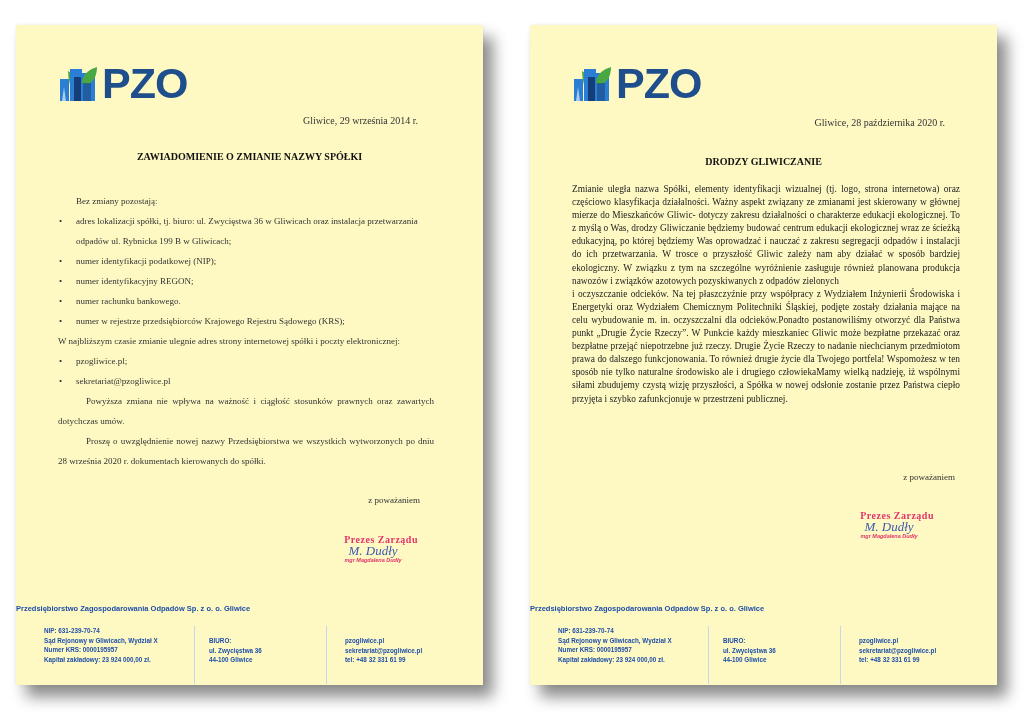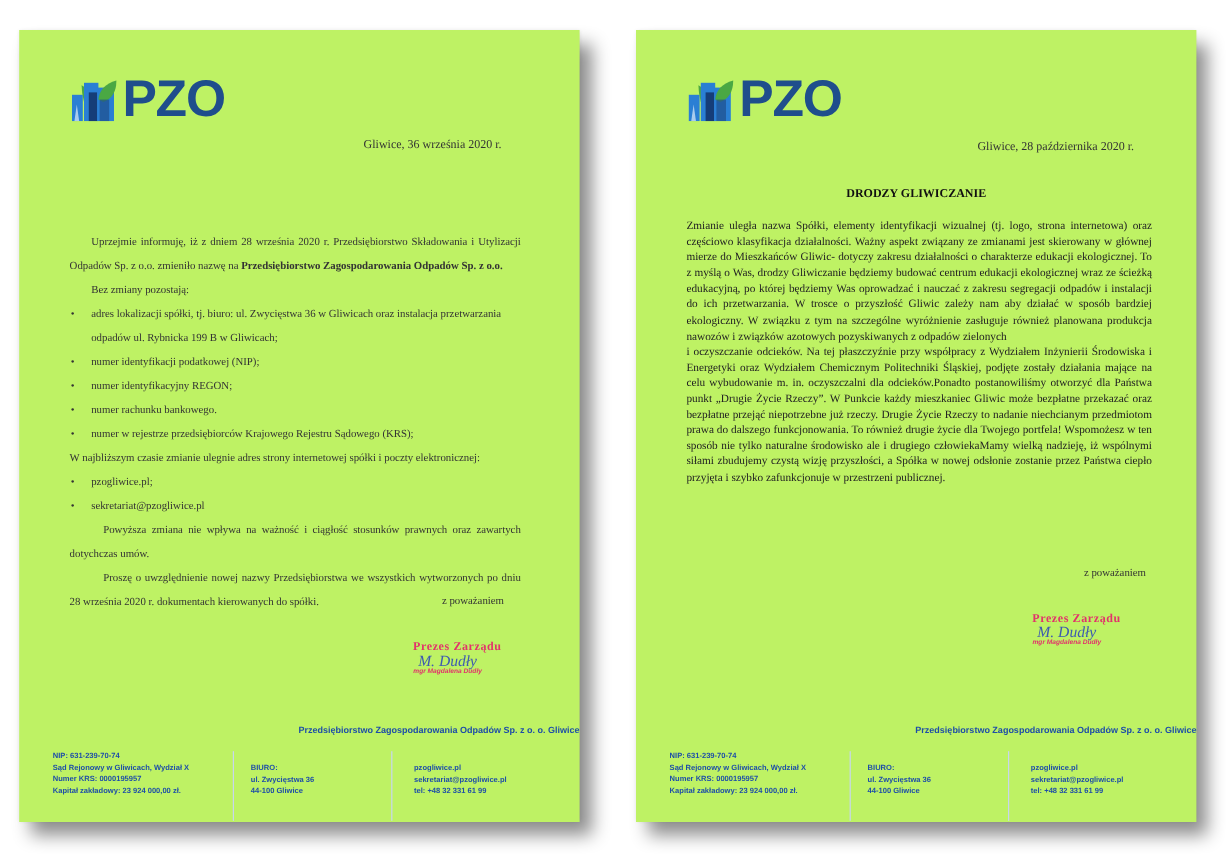--- a/index.html
+++ b/index.html
@@ -1,21 +1,21 @@
 <!DOCTYPE html>
 <html><head>
 <meta charset="utf-8">
 <style>
   html, body { margin:0; padding:0; }
   body {
     width:1024px; height:719px; background:#ffffff; position:relative; overflow:hidden;
     font-family:"Liberation Serif", serif; color:#222;
   }
   .page {
-    position:absolute; top:25px; width:467px; height:660px; background:#bef264;
+    position:absolute; top:25px; width:467px; height:660px; background:#fef9c3;
     box-shadow: 10px 12px 14px rgba(0,0,0,0.45), 0 0 3px rgba(0,0,0,0.08);
   }
   #page-left { left:16px; }
   #page-right { left:530px; }
 
   .logo { position:absolute; top:40px; left:42px; height:36px; display:flex; align-items:center; }
   .logo svg { display:block; }
   .logo-text {
     font-family:"Liberation Sans", sans-serif; font-weight:bold; font-size:43px;
     color:#1f4e8c; letter-spacing:-1px; margin-left:4px; line-height:36px;
@@ -34,21 +34,21 @@
   .body-right p { margin:0; text-align:justify; }
   .body-right .ind { text-indent:12px; }
 
   .closing { position:absolute; font-size:9px; color:#333; }
   .sig { position:absolute; width:90px; text-align:center; }
   .sig-role { font-family:"Liberation Serif", serif; font-weight:bold; color:#e2336b; font-size:10px; letter-spacing:0.5px;text-align:right; }
   .sig-hand { font-family:"Liberation Serif", serif; font-style:italic; color:#3e5bb0; font-size:13px; line-height:12px; }
   .sig-name { font-family:"Liberation Sans", sans-serif; font-style:italic; font-weight:bold; color:#e2336b; font-size:5.5px; }
 
   .footer { position:absolute; left:0; right:0; top:579px; font-family:"Liberation Sans", sans-serif; color:#1e4ea8; }
-  .footer-title { text-align:right; font-size:7.5px; font-weight:bold; }
+  .footer-title { text-align:left; font-size:7.5px; font-weight:bold; }
   .footer-cols { position:absolute; top:22px; left:28px; right:20px; display:flex; }
   .fcol { font-size:6.3px; line-height:9.5px; font-weight:bold; }
   .fcol1 { width:150px; padding-top:0; }
   .fcol2 { width:105px; border-left:1px solid #c7d6ee; padding-left:14px; padding-top:10px; height:48px; }
   .fcol3 { border-left:1px solid #c7d6ee; padding-left:18px; padding-top:10px; height:48px; margin-left:12px; }
 </style>
 </head>
 <body>
 
 <div class="page" id="page-left">
@@ -59,24 +59,24 @@
       <path d="M10 6 Q16 8 17 20 L12 20 Q10 12 10 6 Z" fill="#4aa843"></path>
       <rect x="12" y="4" width="12" height="32" fill="#2a7fd4"></rect>
       <rect x="16" y="12" width="7" height="24" fill="#153d78"></rect>
       <rect x="23" y="8" width="14" height="28" fill="#2a7fd4"></rect>
       <path d="M24 18 Q25 6 39 2 Q39 16 28 20 Z" fill="#4aa843"></path>
       <rect x="25" y="18" width="8" height="18" fill="#1f4e8c" opacity="0.7"></rect>
     </svg>
     <span class="logo-text">PZO</span>
   </div>
 
-  <div class="date" style="top:90px; right:65px;">Gliwice, 36 września 2020 r.</div>
+  <div class="date" style="top:90px; right:65px;">Gliwice, 29 września 2014 r.</div>
+  <div class="title" style="top:126px;">ZAWIADOMIENIE O ZMIANIE NAZWY SPÓŁKI</div>
 
   <div class="body-left" style="top:166px;">
-    <p class="ind"><span>Uprzejmie informuję, iż z dniem 28 września 2020 r. Przedsiębiorstwo Składowania i Utylizacji Odpadów Sp. z o.o. zmieniło nazwę na </span><b>Przedsiębiorstwo Zagospodarowania Odpadów Sp. z o.o.</b></p>
     <p class="ind">Bez zmiany pozostają:</p>
     <ul>
       <li>adres lokalizacji spółki, tj. biuro: ul. Zwycięstwa 36 w Gliwicach oraz instalacja przetwarzania odpadów ul. Rybnicka 199 B w Gliwicach;</li>
       <li>numer identyfikacji podatkowej (NIP);</li>
       <li>numer identyfikacyjny REGON;</li>
       <li>numer rachunku bankowego.</li>
       <li>numer w rejestrze przedsiębiorców Krajowego Rejestru Sądowego (KRS);</li>
     </ul>
     <p>W najbliższym czasie zmianie ulegnie adres strony internetowej spółki i poczty elektronicznej:</p>
     <ul>

